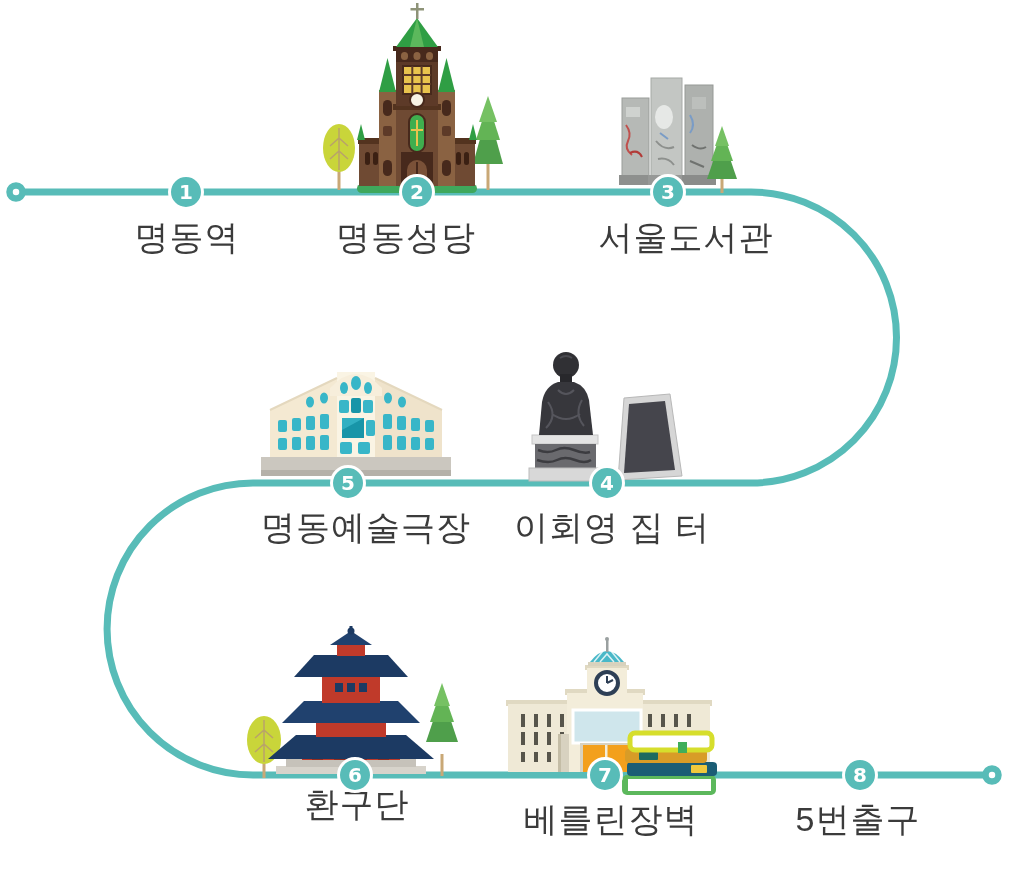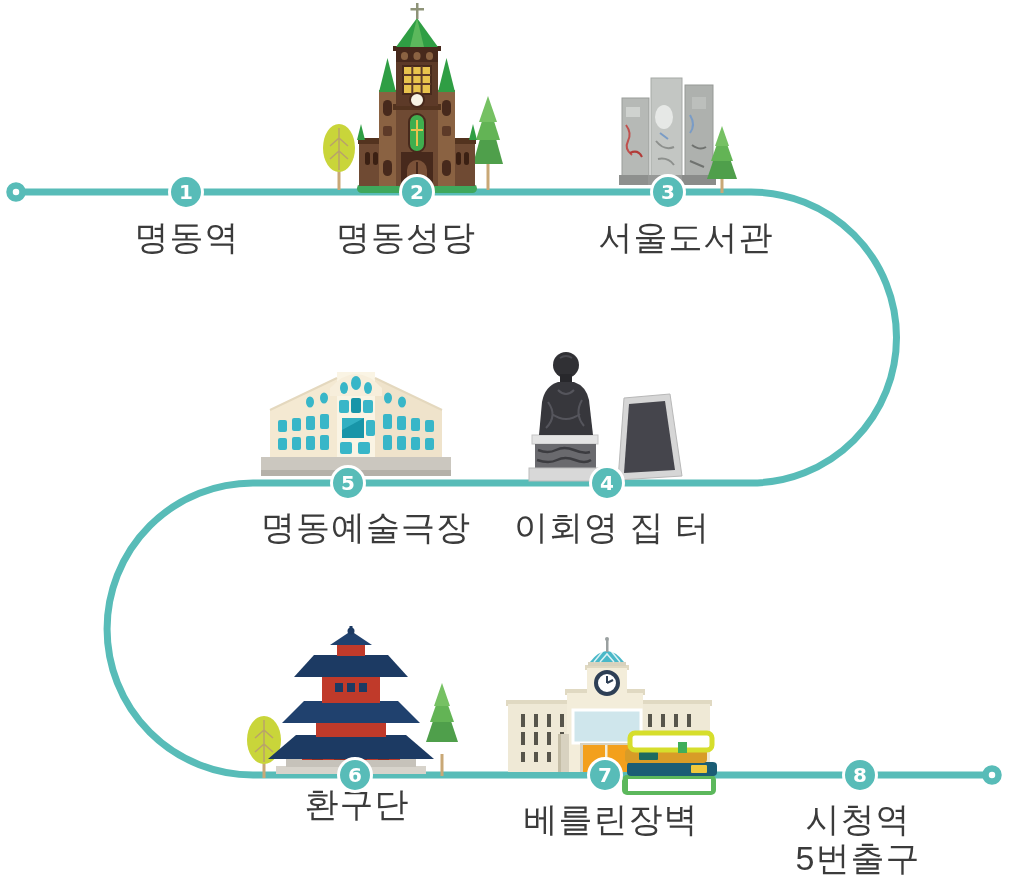--- a/index.html
+++ b/index.html
@@ -290,15 +290,14 @@
 <div class="stop-label" style="left:366px;top:508px">
   <span>명동예술극장</span>
 </div>
 <div class="stop-label" style="left:357px;top:785px">
   <span>환구단</span>
 </div>
 <div class="stop-label" style="left:611px;top:800px">
   <span>베를린장벽</span>
 </div>
 <div class="stop-label" style="left:858px;top:800px">
-  <span>시청역</span>
   <span>5번출구</span>
 </div>
 
 </body></html>

